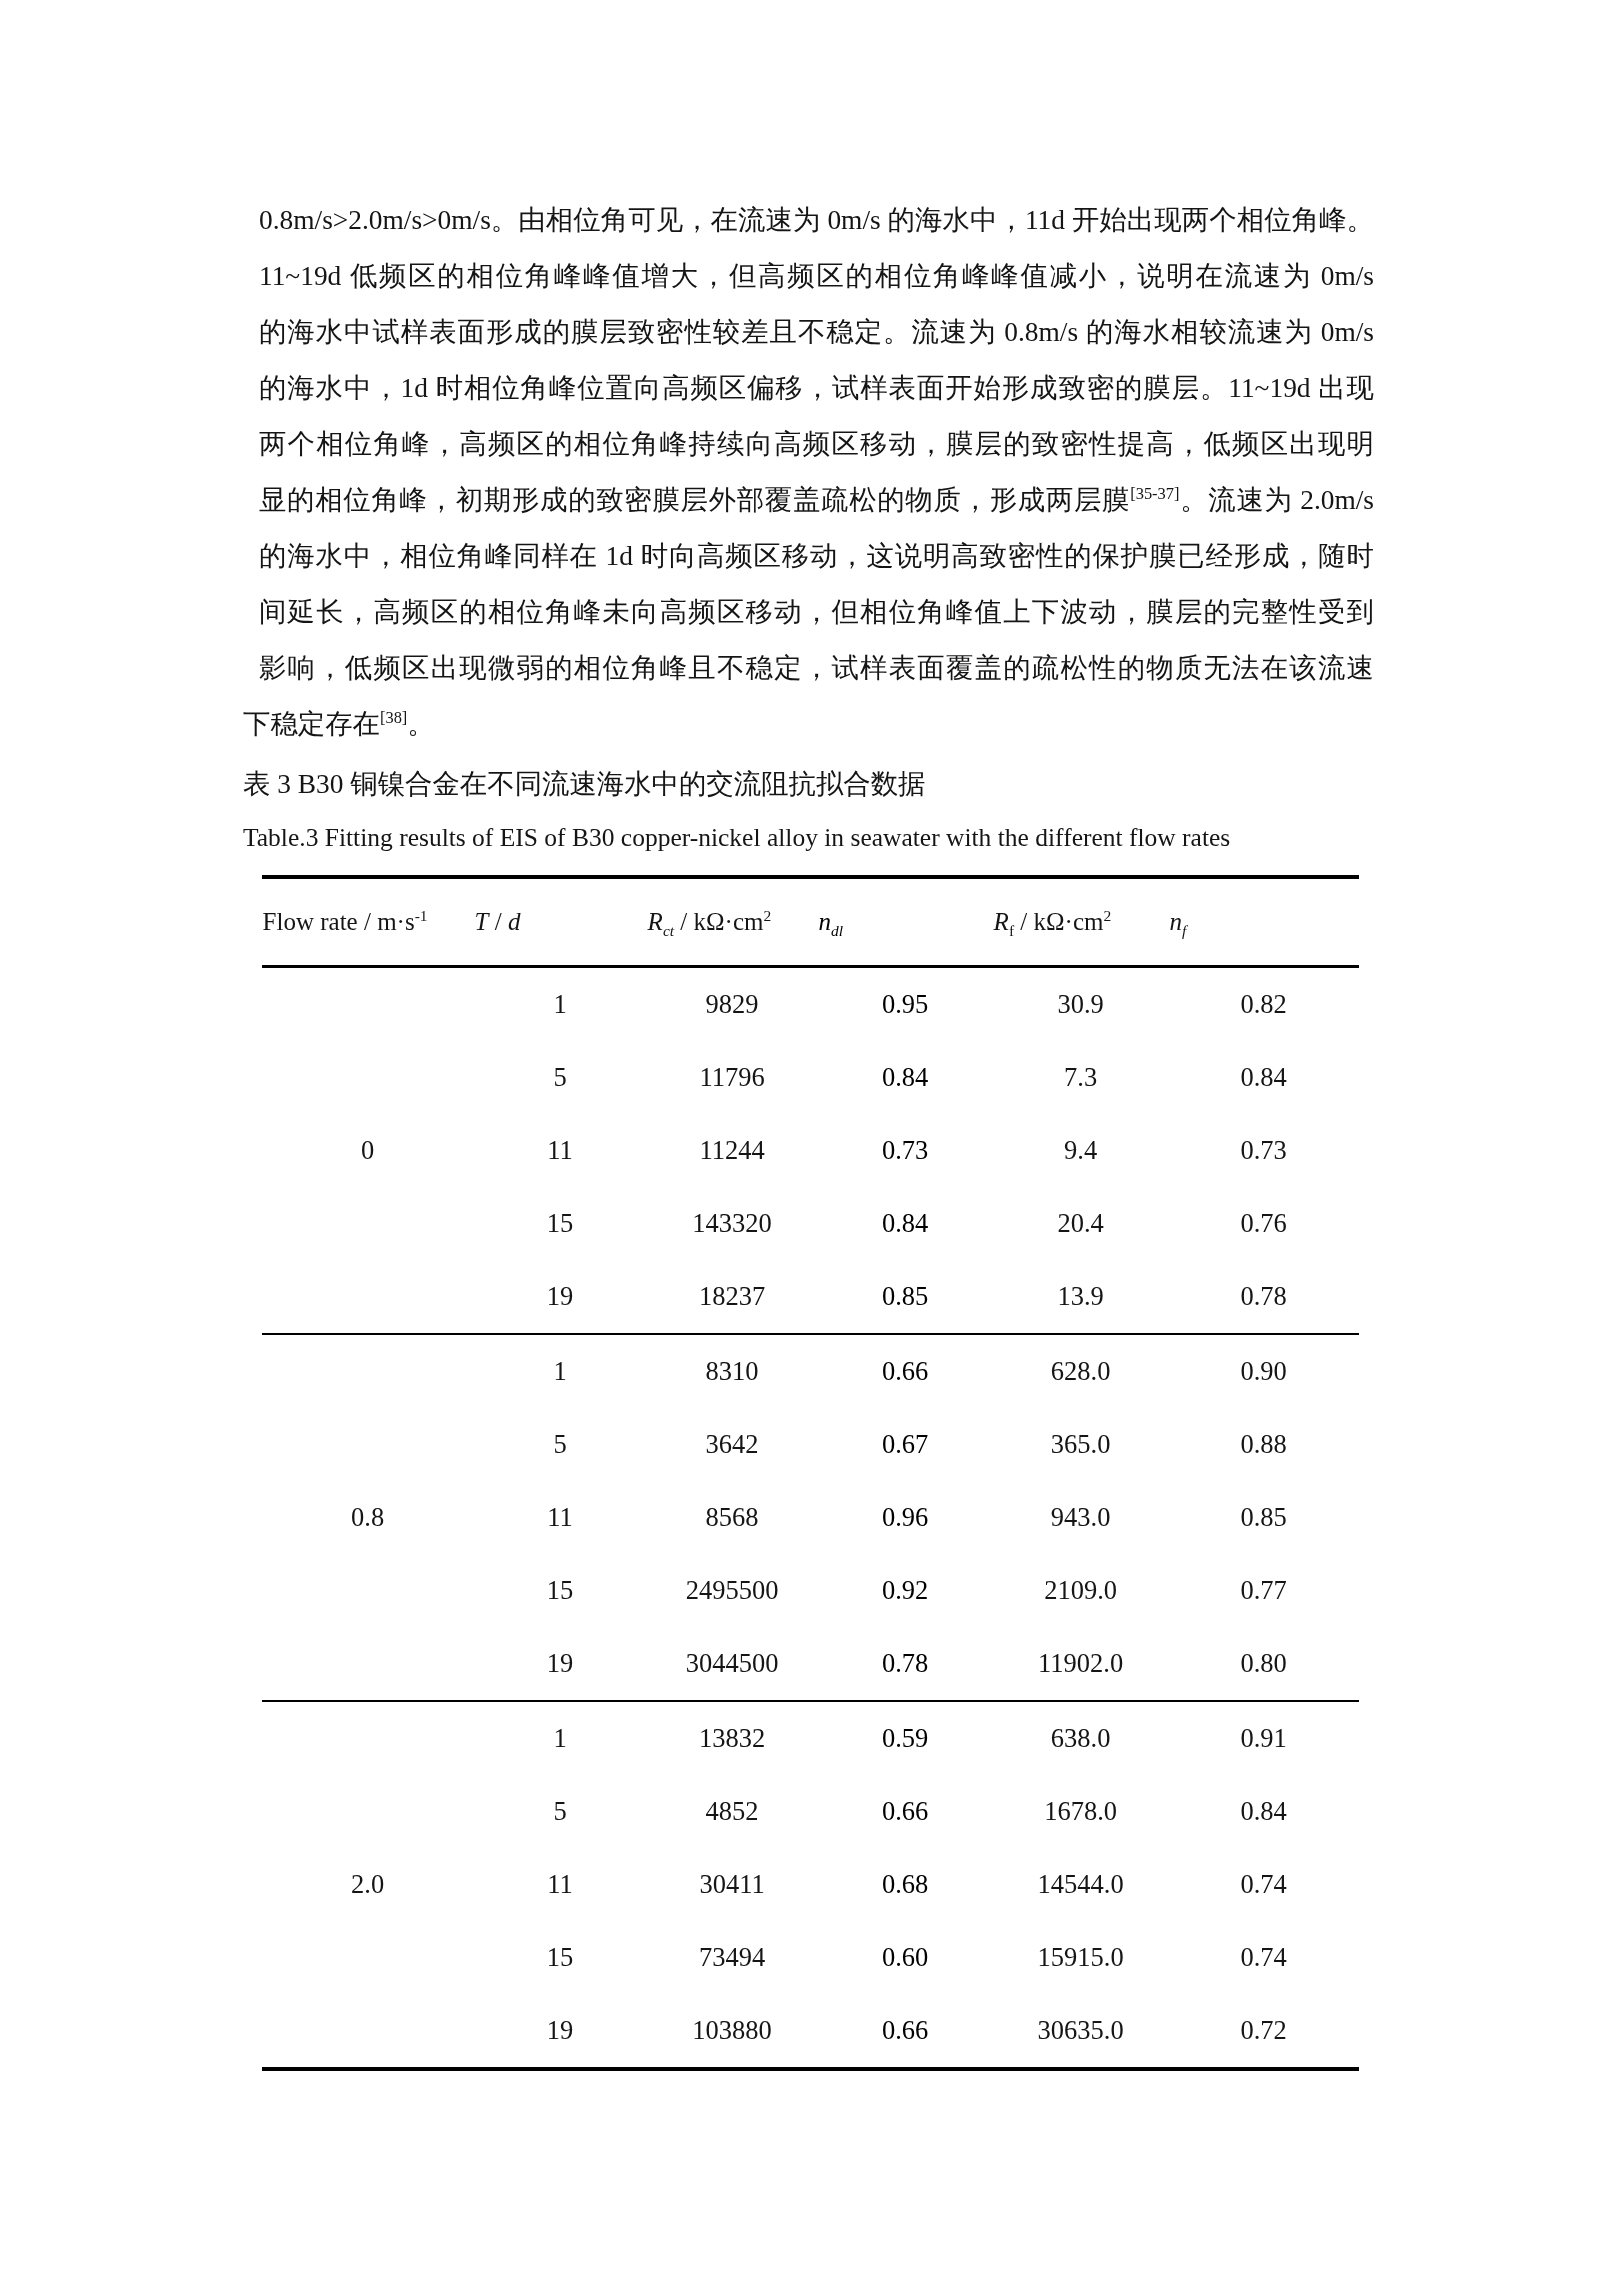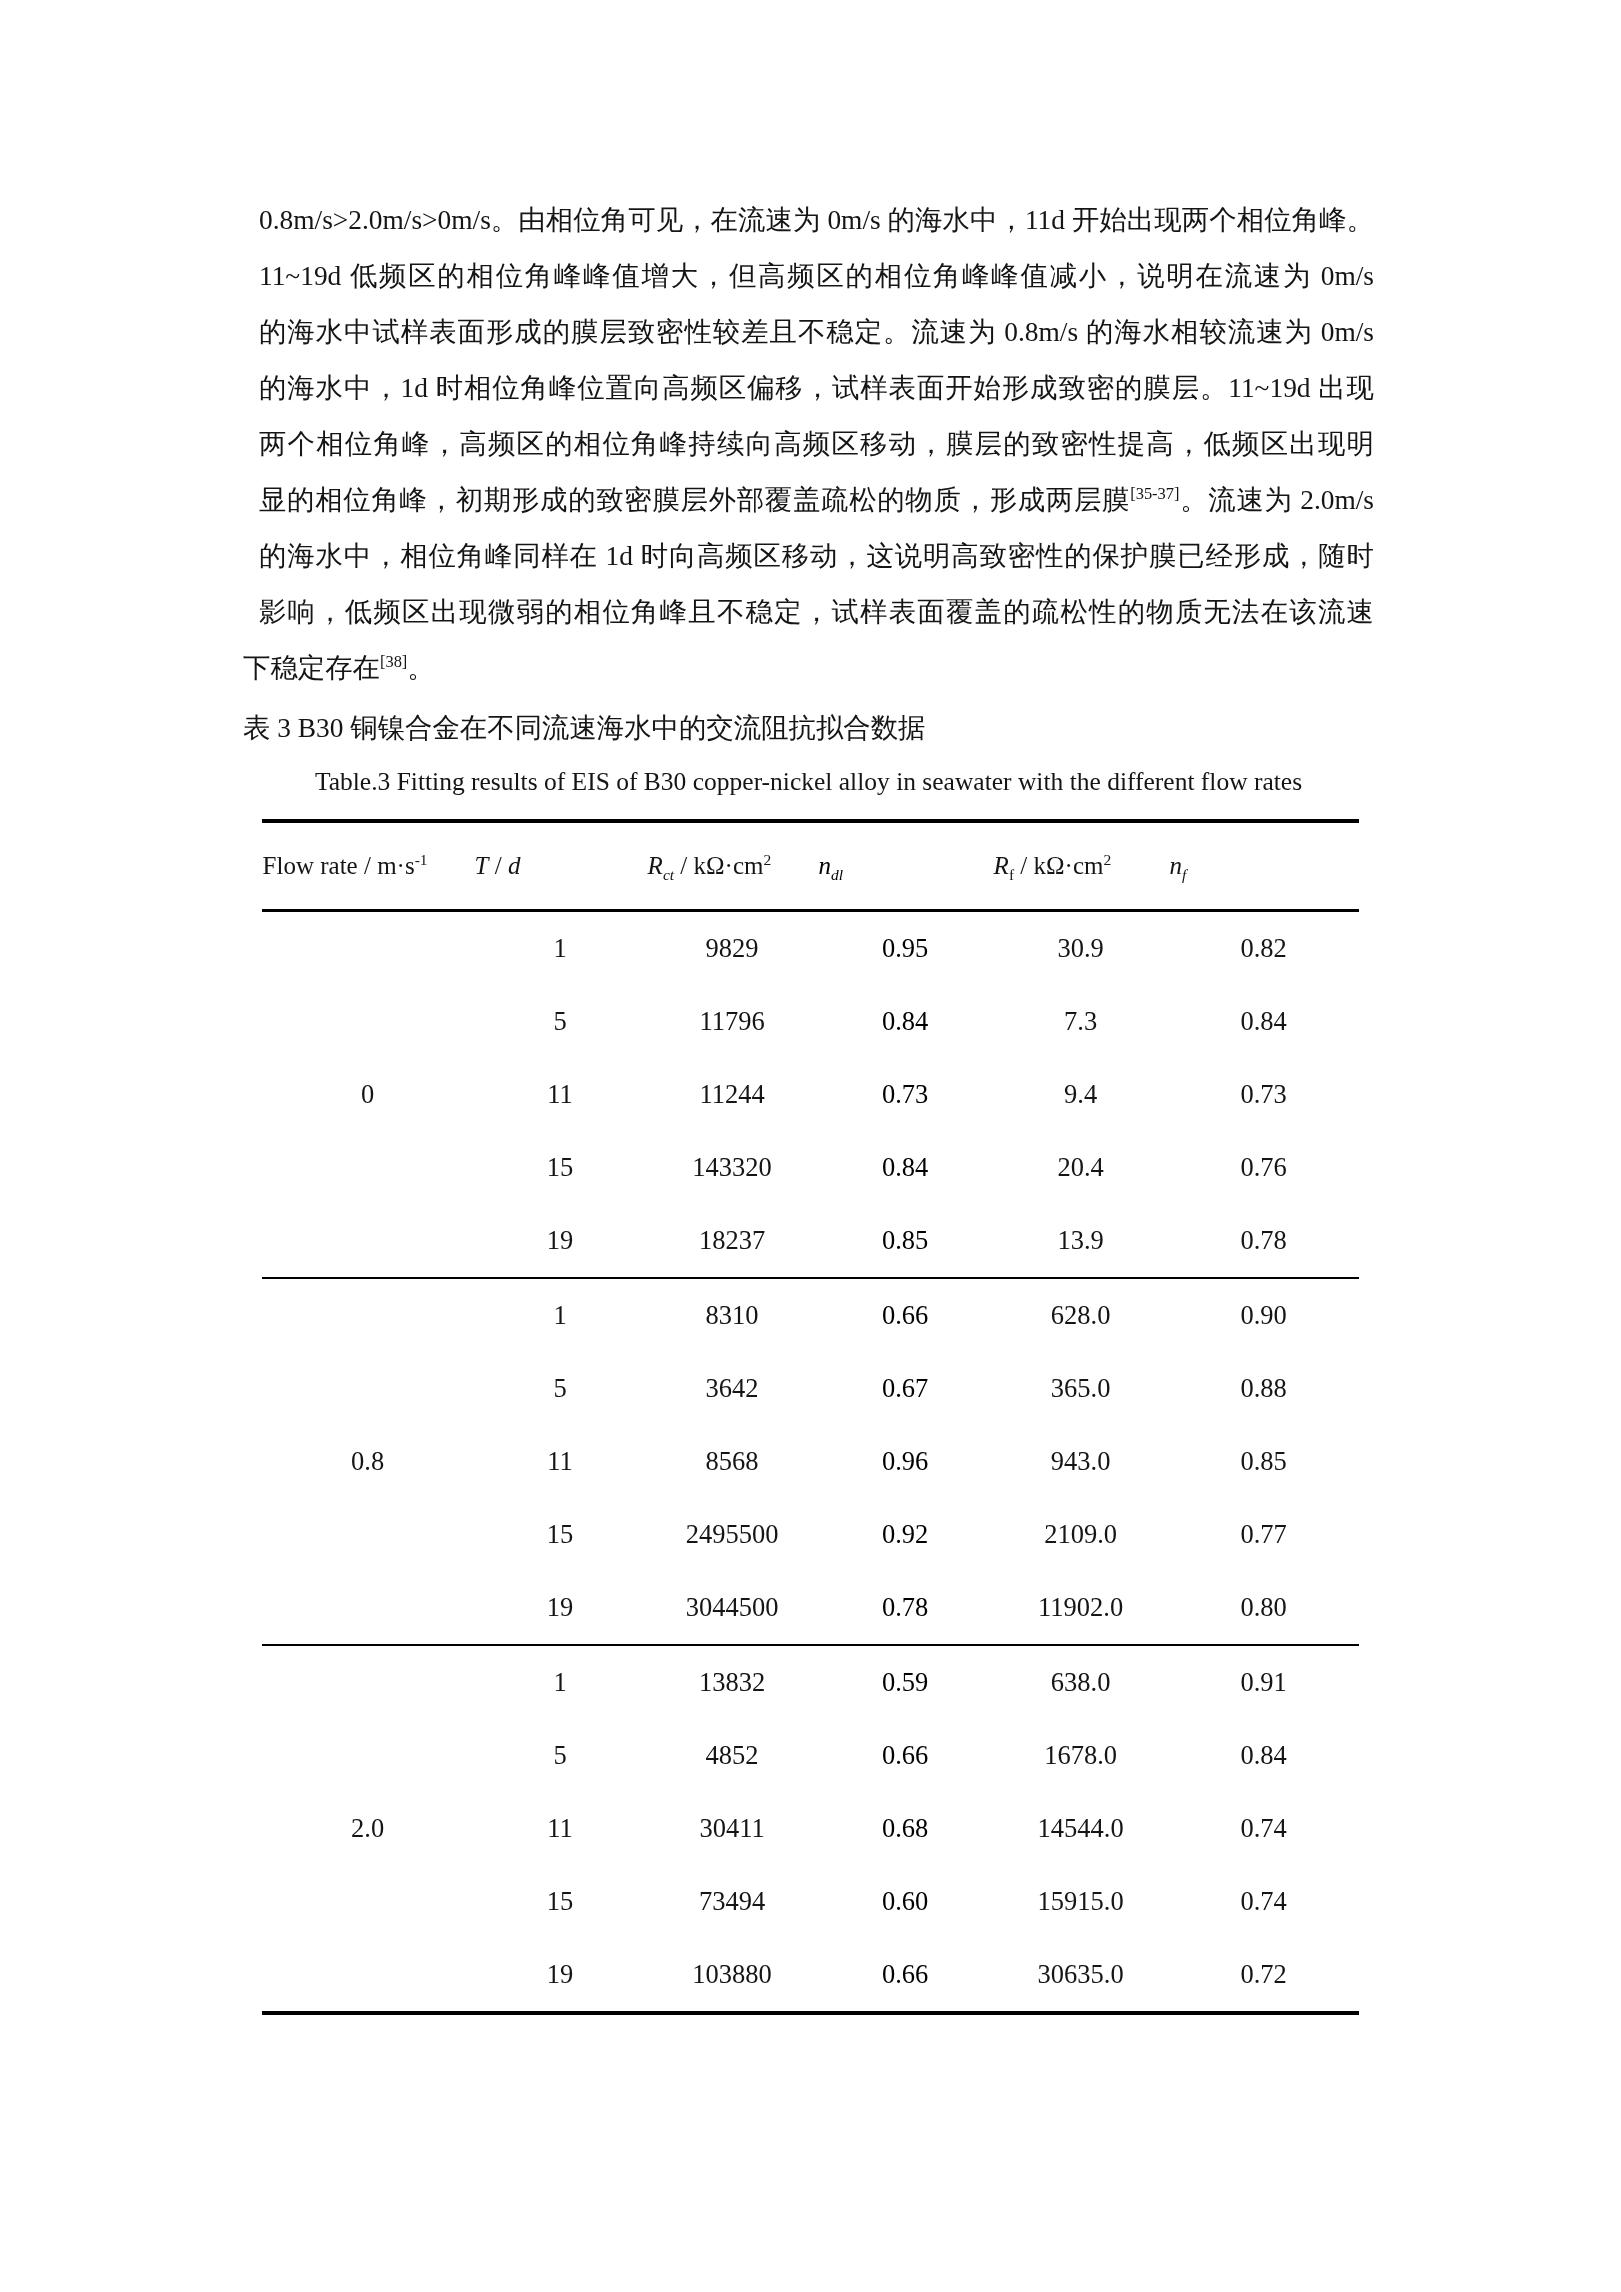--- a/index.html
+++ b/index.html
@@ -13,21 +13,21 @@
   .content { margin:0 247px 0 243px; }
 
   
   .para { font-size:27.4px; }
   .tline { line-height:56px; white-space:nowrap; }
   .tline.jl { white-space:normal; text-align:justify; text-align-last:justify;margin-left:16px; }
   .para sup { font-size:0.60em; line-height:0; }
 
   
   .caption-cn { font-size:27.4px; line-height:49px; margin-top:7.8px; }
-  .caption-en { text-align:center; font-size:25.5px; line-height:49px; margin-top:3.9px; }
+  .caption-en { text-align:left; font-size:25.5px; line-height:49px; margin-top:3.9px; }
 
   
   table.eis {
     table-layout:fixed; border-collapse:collapse;
     width:1085px; margin:13.7px 0 0 18.6px;
     border-top:4.9px solid #000; border-bottom:4.9px solid #000;
     font-size:26.5px;
   }
   table.eis thead tr { border-bottom:3.9px solid #000; }
   table.eis th { font-weight:normal; height:84px; text-align:left; vertical-align:middle; font-size:25px; }
@@ -47,20 +47,21 @@
   <div class="content">
 
     <div class="para">
         <div class="tline jl">0.8m/s&gt;2.0m/s&gt;0m/s。由相位角可见，在流速为 0m/s 的海水中，11d 开始出现两个相位角峰。</div>
         <div class="tline jl">11~19d 低频区的相位角峰峰值增大，但高频区的相位角峰峰值减小，说明在流速为 0m/s</div>
         <div class="tline jl">的海水中试样表面形成的膜层致密性较差且不稳定。流速为 0.8m/s 的海水相较流速为 0m/s</div>
         <div class="tline jl">的海水中，1d 时相位角峰位置向高频区偏移，试样表面开始形成致密的膜层。11~19d 出现</div>
         <div class="tline jl">两个相位角峰，高频区的相位角峰持续向高频区移动，膜层的致密性提高，低频区出现明</div>
         <div class="tline jl">显的相位角峰，初期形成的致密膜层外部覆盖疏松的物质，形成两层膜<sup>[35-37]</sup>。流速为 2.0m/s</div>
         <div class="tline jl">的海水中，相位角峰同样在 1d 时向高频区移动，这说明高致密性的保护膜已经形成，随时</div>
+        <div class="tline jl">间延长，高频区的相位角峰未向高频区移动，但相位角峰值上下波动，膜层的完整性受到</div>
         <div class="tline jl">影响，低频区出现微弱的相位角峰且不稳定，试样表面覆盖的疏松性的物质无法在该流速</div>
         <div class="tline">下稳定存在<sup>[38]</sup>。</div>
       </div>
 
     <div class="caption-cn">表 3 B30 铜镍合金在不同流速海水中的交流阻抗拟合数据</div>
 
     <div class="caption-en">Table.3 Fitting results of EIS of B30 copper-nickel alloy in seawater with the different flow rates</div>
 
     <table class="eis">
       <thead>

